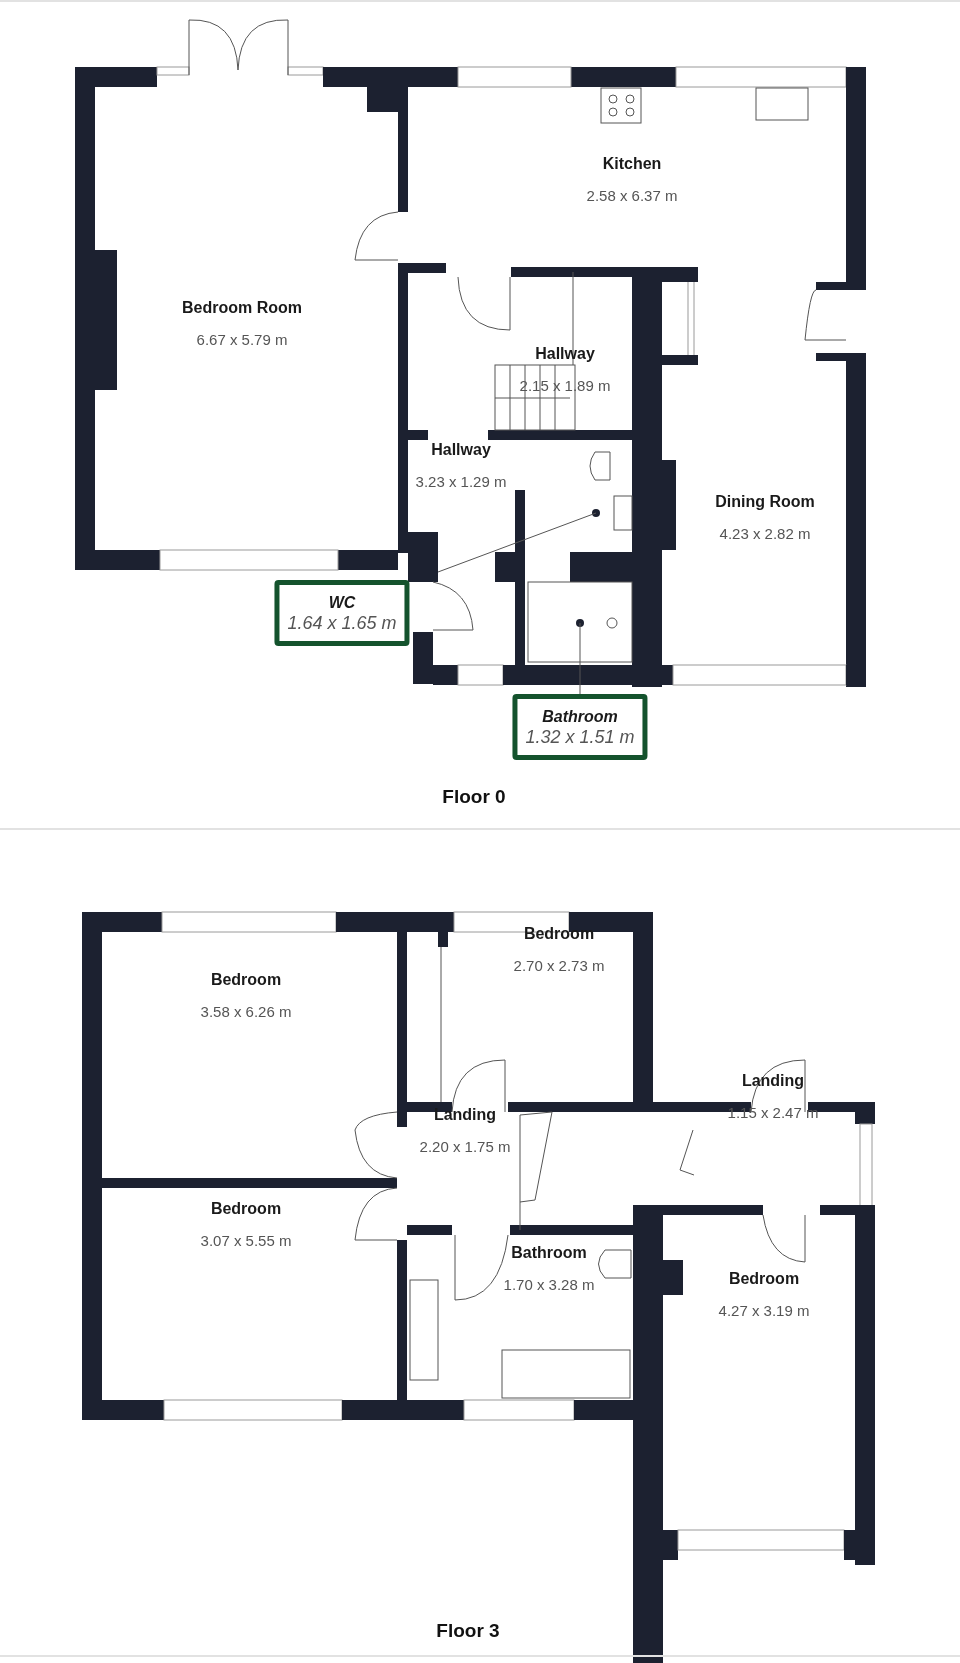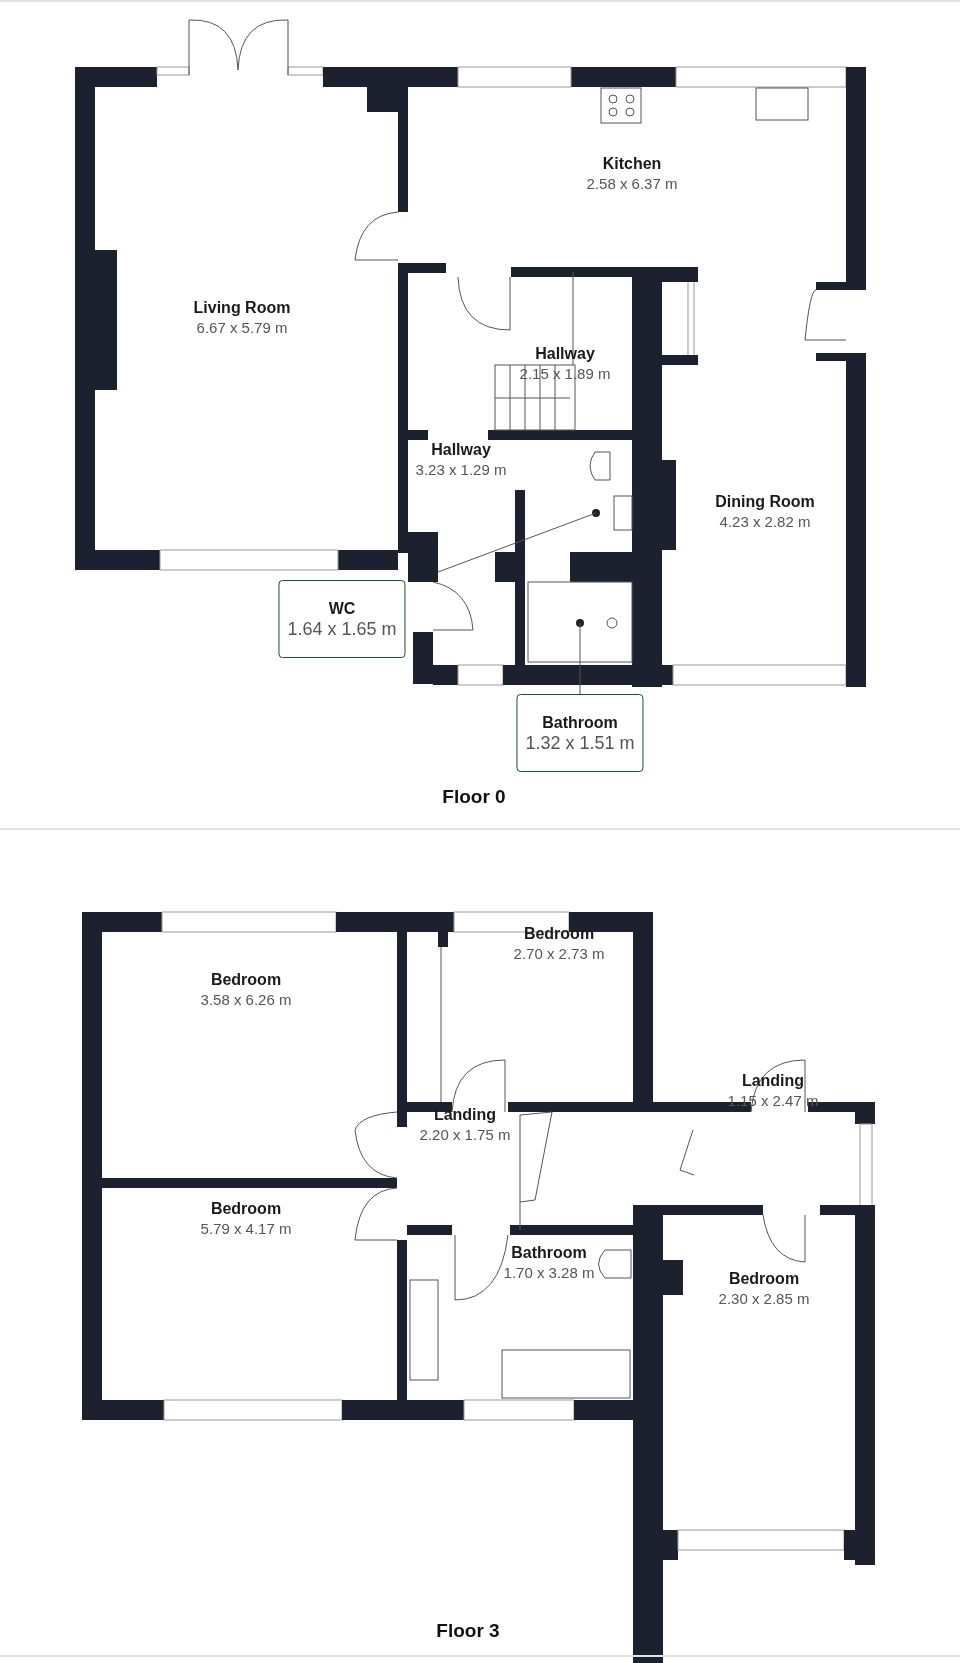--- a/index.html
+++ b/index.html
@@ -5,22 +5,22 @@
   html, body { margin: 0; padding: 0; background: #ffffff; }
   body { width: 960px; height: 1663px; position: relative; overflow: hidden; font-family: "Liberation Sans", "DejaVu Sans", sans-serif; }
   .sep { position: absolute; left: 0; width: 960px; height: 2px; background: #e2e2e2; }
   .floor { position: absolute; left: 0; width: 960px; }
   svg { position: absolute; left: 0; top: 0; }
   .wall { fill: #1c2130; }
   .thin { fill: none; stroke: #555; stroke-width: 1; }
   .win { fill: #ffffff; stroke: #9a9a9a; stroke-width: 1; }
   .lbl { position: absolute; text-align: center; transform: translateX(-50%); white-space: nowrap; }
   .lbl .name { display: block; font-weight: bold; font-size: 16px; color: #1a1a1a; line-height: 20px; }
-  .lbl .dim { display: block; font-size: 15px; color: #555; line-height: 20px; }
-  .box { position: absolute; border: 1px solid #14532d; border-radius: 4px; background: #fff; text-align: center; padding: 18px 8px; transform: translateX(-50%); white-space: nowrap; }
+  .lbl .dim { display: block; font-size: 15px; color: #555; line-height: 20px; margin-top: 12px; }
+  .box { position: absolute; border: 5px solid #14532d; border-radius: 4px; background: #fff; text-align: center; padding: 8px 8px; transform: translateX(-50%); white-space: nowrap; font-style: italic; }
   .box .name { display: block; font-weight: bold; font-size: 16px; color: #1a1a1a; line-height: 20px; }
   .box .dim { display: block; font-size: 18px; color: #555; line-height: 20px; }
   .floor-title { position: absolute; transform: translateX(-50%); font-weight: bold; font-size: 19px; color: #111; }
 </style>
 </head>
 <body>
 
 <div class="sep" style="top:0;"></div>
 
 <div class="floor" style="top:0; height:638px;">
@@ -99,21 +99,21 @@
 
     <path class="thin" d="M438 572 L596 513"></path>
     <path class="thin" d="M580 623 V695"></path>
   </svg>
 
   <div class="lbl" style="left:632px; top:154px;">
     <span class="name">Kitchen</span>
     <span class="dim">2.58 x 6.37 m</span>
   </div>
   <div class="lbl" style="left:242px; top:298px;">
-    <span class="name">Living Room</span>
+    <span class="name">Bedroom Room</span>
     <span class="dim">6.67 x 5.79 m</span>
   </div>
   <div class="lbl" style="left:565px; top:344px;">
     <span class="name">Hallway</span>
     <span class="dim">2.15 x 1.89 m</span>
   </div>
   <div class="lbl" style="left:461px; top:440px;">
     <span class="name">Hallway</span>
     <span class="dim">3.23 x 1.29 m</span>
   </div>
@@ -199,26 +199,26 @@
   <div class="lbl" style="left:465px; top:275px;">
     <span class="name">Landing</span>
     <span class="dim">2.20 x 1.75 m</span>
   </div>
   <div class="lbl" style="left:773px; top:241px;">
     <span class="name">Landing</span>
     <span class="dim">1.15 x 2.47 m</span>
   </div>
   <div class="lbl" style="left:246px; top:369px;">
     <span class="name">Bedroom</span>
-    <span class="dim">5.79 x 4.17 m</span>
+    <span class="dim">3.07 x 5.55 m</span>
   </div>
   <div class="lbl" style="left:549px; top:413px;">
     <span class="name">Bathroom</span>
     <span class="dim">1.70 x 3.28 m</span>
   </div>
   <div class="lbl" style="left:764px; top:439px;">
     <span class="name">Bedroom</span>
-    <span class="dim">2.30 x 2.85 m</span>
+    <span class="dim">4.27 x 3.19 m</span>
   </div>
   <div class="floor-title" style="left:468px; top:790px;">Floor 3</div>
 </div>
 
 <div class="sep" style="top:1655px;"></div>
 
 </body></html>

